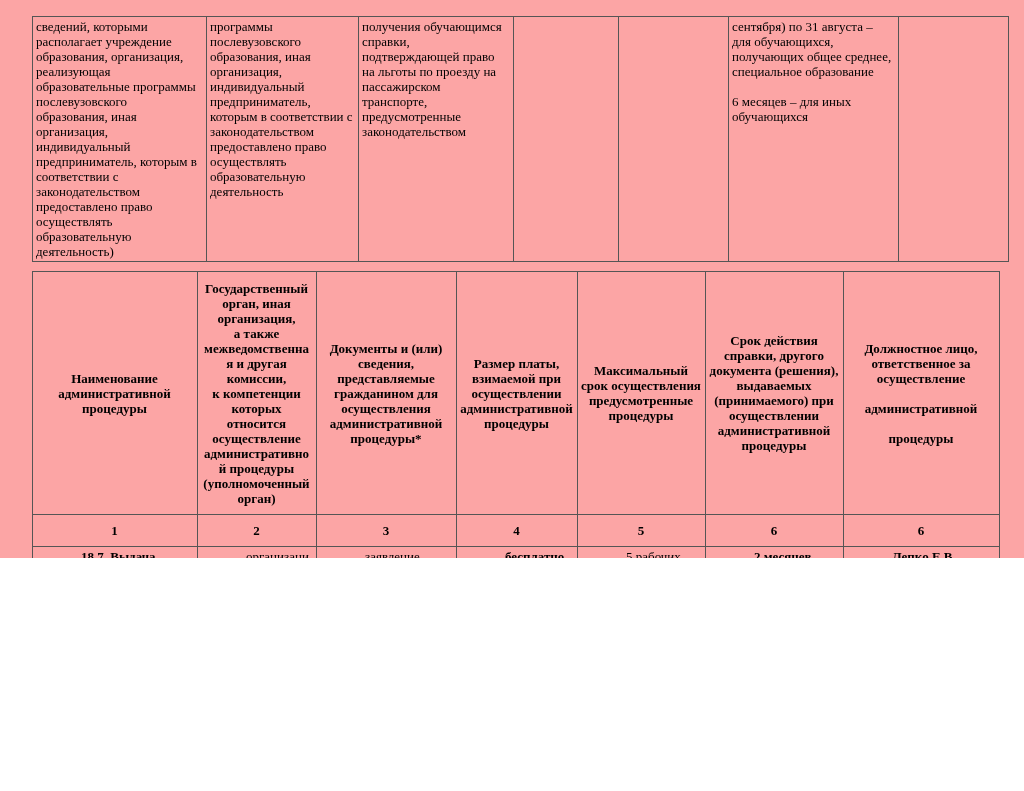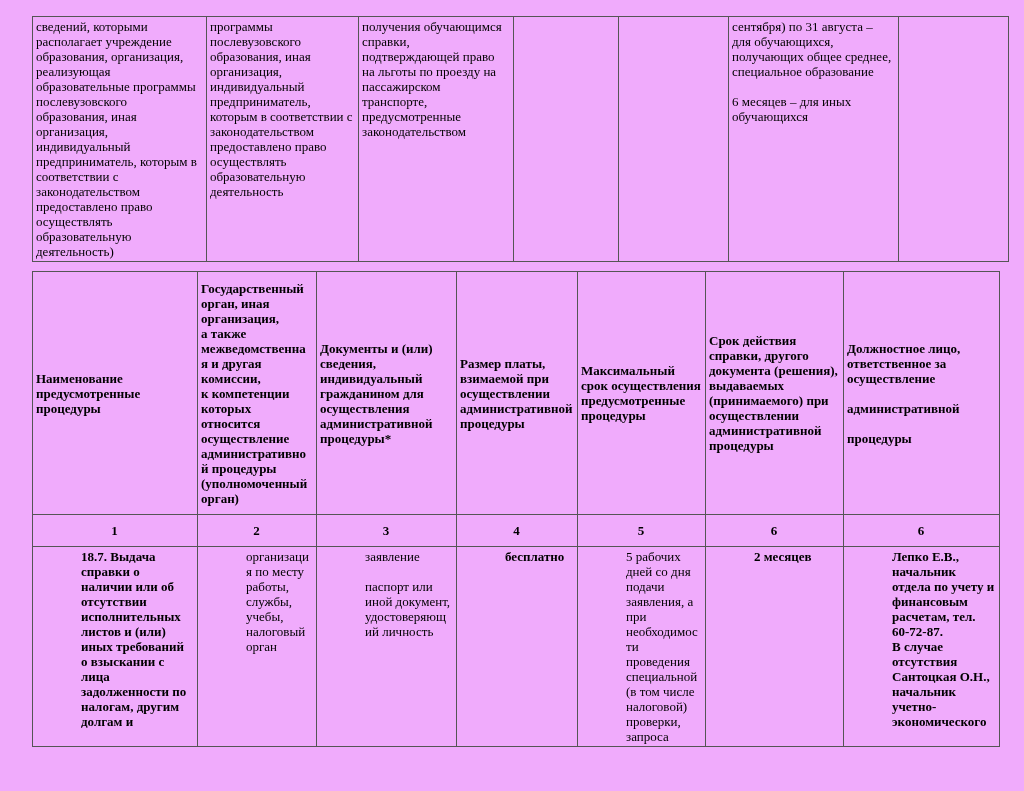--- a/index.html
+++ b/index.html
@@ -7,23 +7,23 @@
     padding: 0;
     background: #ffffff;
     width: 1024px;
     height: 791px;
     font-family: "Liberation Serif", "DejaVu Serif", serif;
     color: #000000;
   }
   .page {
     position: relative;
     width: 1024px;
-    height: 791px;
+    height: 558px;
     overflow: hidden;
-    background: #f0abfc;
+    background: #fca5a5;
   }
   table {
     border-collapse: collapse;
     table-layout: fixed;
   }
   td {
     border: 1px solid #555555;
     vertical-align: top;
     padding: 2px 4px 2px 3px;
     font-size: 13px;
@@ -48,20 +48,21 @@
   .title-cell {
     text-align: center;
     vertical-align: middle;
     font-weight: bold;
     font-size: 16px;
     line-height: 21px;
     height: 48px;
   }
   .header-row td {
     font-weight: bold;
+    text-align: center;
     vertical-align: middle;
     height: 238px;
   }
   .num-row td {
     font-weight: bold;
     text-align: center;
     vertical-align: middle;
     height: 27px;
   }
   .data-row td {
@@ -107,25 +108,25 @@
       <col style="width:165px">
       <col style="width:119px">
       <col style="width:140px">
       <col style="width:121px">
       <col style="width:128px">
       <col style="width:138px">
       <col style="width:156px">
     </colgroup>
     <tbody>
     <tr class="header-row">
-      <td>Наименование предусмотренные процедуры</td>
+      <td>Наименование административной процедуры</td>
       <td>Государственный орган, иная организация,
 а также межведомственная и другая комиссии,
 к компетенции которых относится осуществление административной процедуры (уполномоченный орган)</td>
-      <td>Документы и (или) сведения, индивидуальный гражданином для осуществления административной процедуры*</td>
+      <td>Документы и (или) сведения, представляемые гражданином для осуществления административной процедуры*</td>
       <td>Размер платы, взимаемой при осуществлении административной процедуры</td>
       <td>Максимальный срок осуществления предусмотренные процедуры</td>
       <td>Срок действия справки, другого документа (решения), выдаваемых (принимаемого) при осуществлении административной процедуры</td>
       <td>Должностное лицо, ответственное за осуществление
 
 административной
 
 процедуры</td>
     </tr>
     <tr class="num-row">

